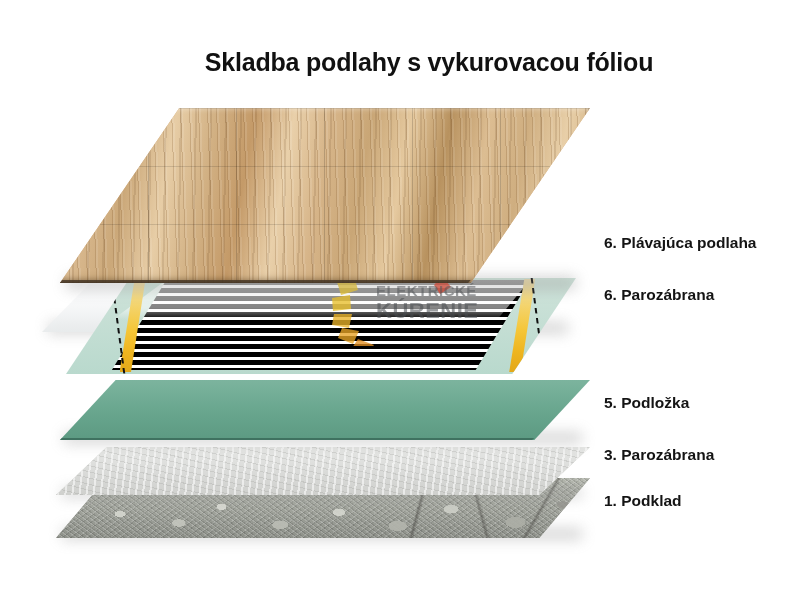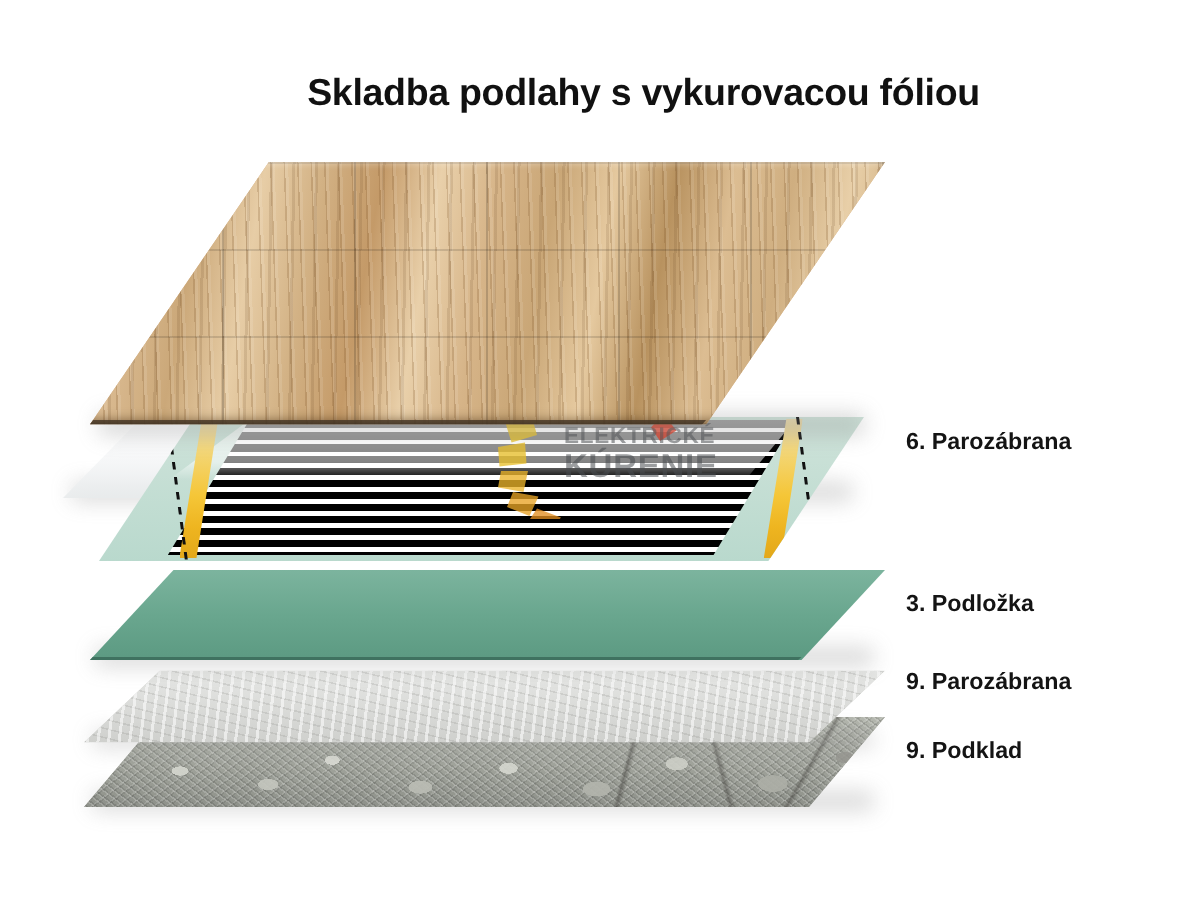--- a/index.html
+++ b/index.html
@@ -336,17 +336,18 @@
 
   <div class="shadow" style="left:66px; top:276px; width:510px; height:14px;"></div>
   <div class="sheet" id="layer-wood">
     <div class="face"></div>
     <div class="edge"></div>
   </div>
 
 </div>
 
 <div id="labels">
+  <div class="label" id="label-6">6. Plávajúca podlaha</div>
   <div class="label" id="label-5">6. Parozábrana</div>
-  <div class="label" id="label-3">3. Podložka</div>
-  <div class="label" id="label-2">9. Parozábrana</div>
-  <div class="label" id="label-1">9. Podklad</div>
+  <div class="label" id="label-3">5. Podložka</div>
+  <div class="label" id="label-2">3. Parozábrana</div>
+  <div class="label" id="label-1">1. Podklad</div>
 </div>
 
 </body></html>

